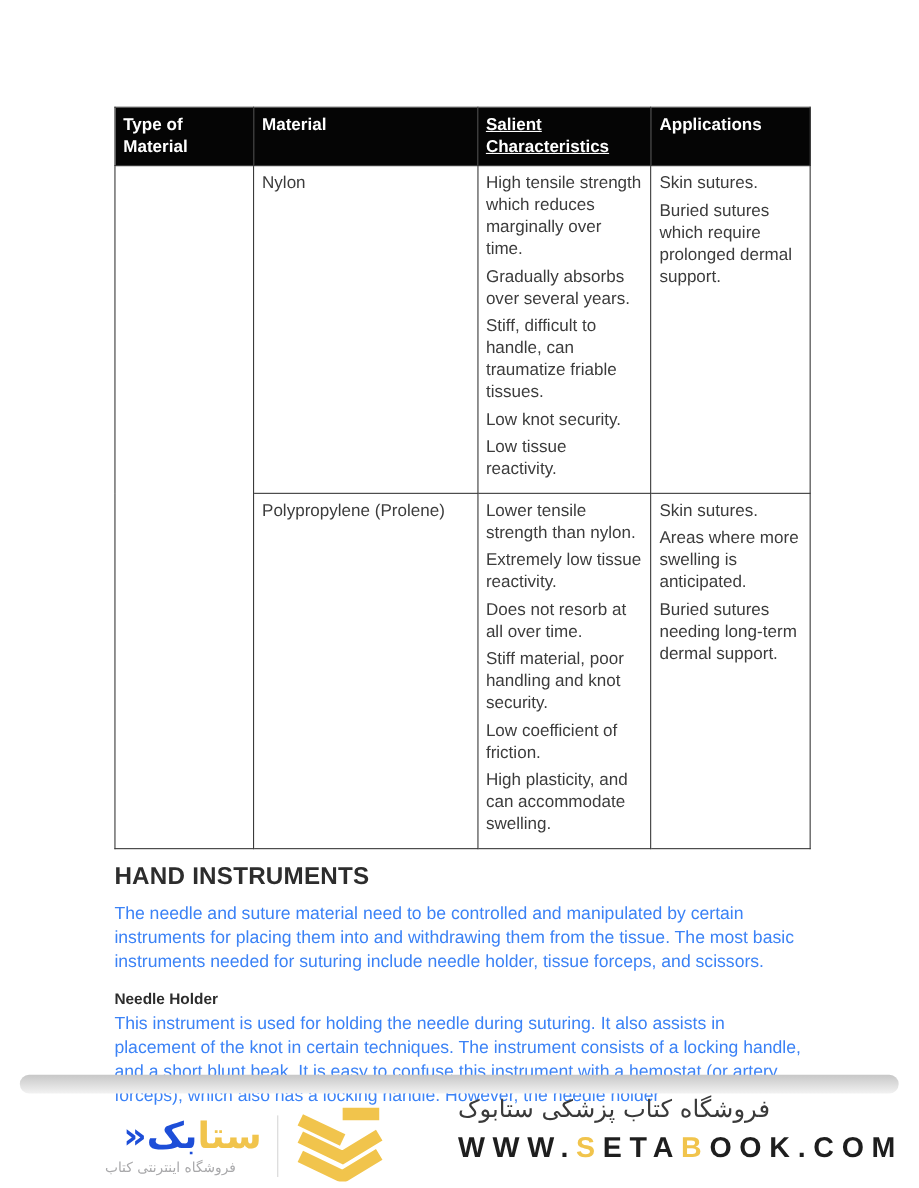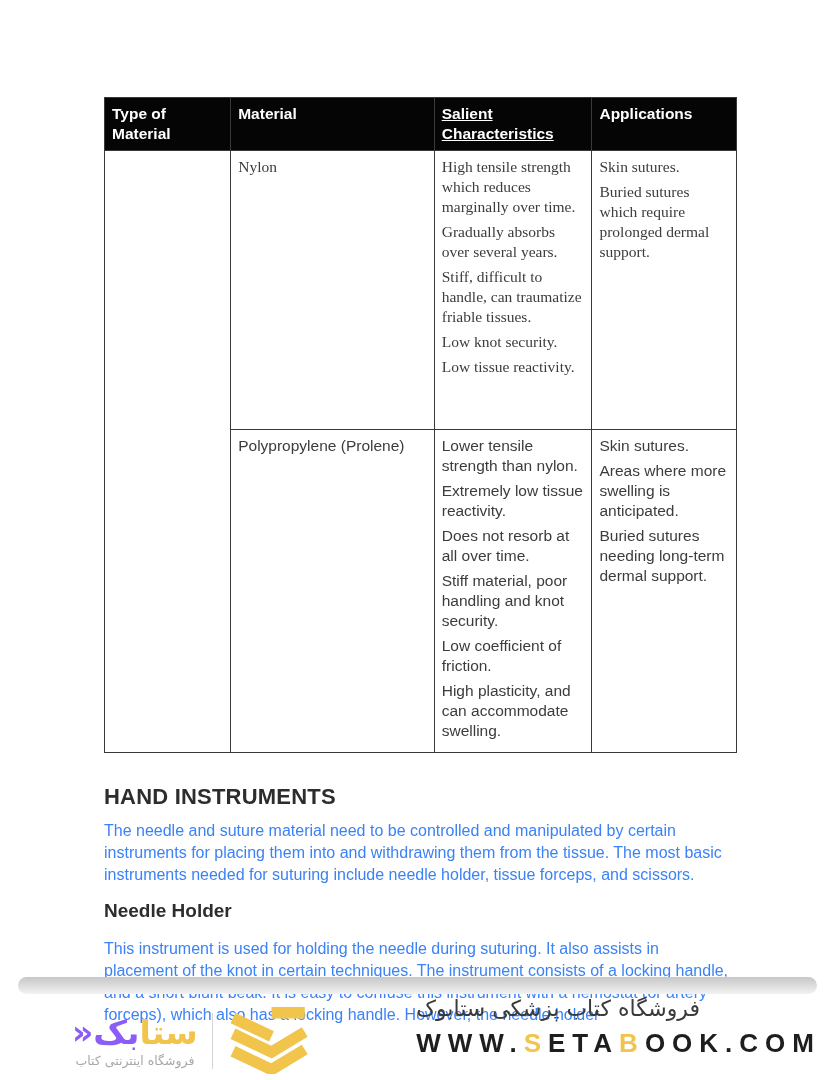--- a/index.html
+++ b/index.html
@@ -31,40 +31,40 @@
   .mat-table th {
     background: #050505;
     color: #ffffff;
     font-weight: bold;
     height: 52px;
   }
   .col-type { width: 124px; }
   .col-material { width: 200px; }
   .col-char { width: 155px; text-decoration: underline; }
   .col-app { width: 142px; }
-  .row-nylon { height: 279px; font-family: Liberation Serif, serif; }
+  .row-nylon { height: 279px; }
   .row-prolene { height: 296px; padding-left: 28px; }
   .mat-table td p { margin: 0 0 5px 0; }
 
   
   .content {
     position: absolute; left: 104px; top: 784px; width: 633px;
   }
   .h-main {
     font-size: 22px; font-weight: bold; color: #2d2d2d;
     letter-spacing: 0.2px;
     margin-bottom: 10px;
   }
   .body-p {
     font-size: 16px; line-height: 22px; color: #3b82f6;
     margin-bottom: 14px;
   }
   .h-sub {
-    font-size: 19px; font-weight: bold; color: #2d2d2d;
-    margin-bottom: 16px;
+    font-size: 14px; font-weight: bold; color: #2d2d2d;
+    margin-bottom: 4px;
   }
 
   
   .footer-bar {
     position: absolute; left: 18px; top: 977px;
     width: 799px; height: 17px;
     border-radius: 9px;
     background: linear-gradient(#c7c7c7, #f2f2f2);
   }
   .footer { position: absolute; left: 0; top: 994px; width: 835px; height: 86px; }
@@ -75,21 +75,21 @@
   }
   .wordmark-block { text-align: center; }
   .wordmark {
     font-family: "DejaVu Sans", sans-serif;
     font-size: 33px; font-weight: bold;
     line-height: 36px;
     direction: rtl; unicode-bidi: bidi-override;
     white-space: nowrap;
   }
   .wm-yellow { color: #F1C44C; }
-  .wm-grey { color: #8b5cf6; }
+  .wm-grey { color: #1d4ed8; margin-left: 40px; }
   .tagline {
     font-family: "DejaVu Sans", sans-serif;
     font-size: 12.5px; color: #A8A8AA;
     direction: rtl; margin-top: 2px; white-space: nowrap;
   }
   .logo-divider {
     width: 1px; height: 56px; background: #d6d6d6;
     margin: 0 12px 0 14px;
   }
 

